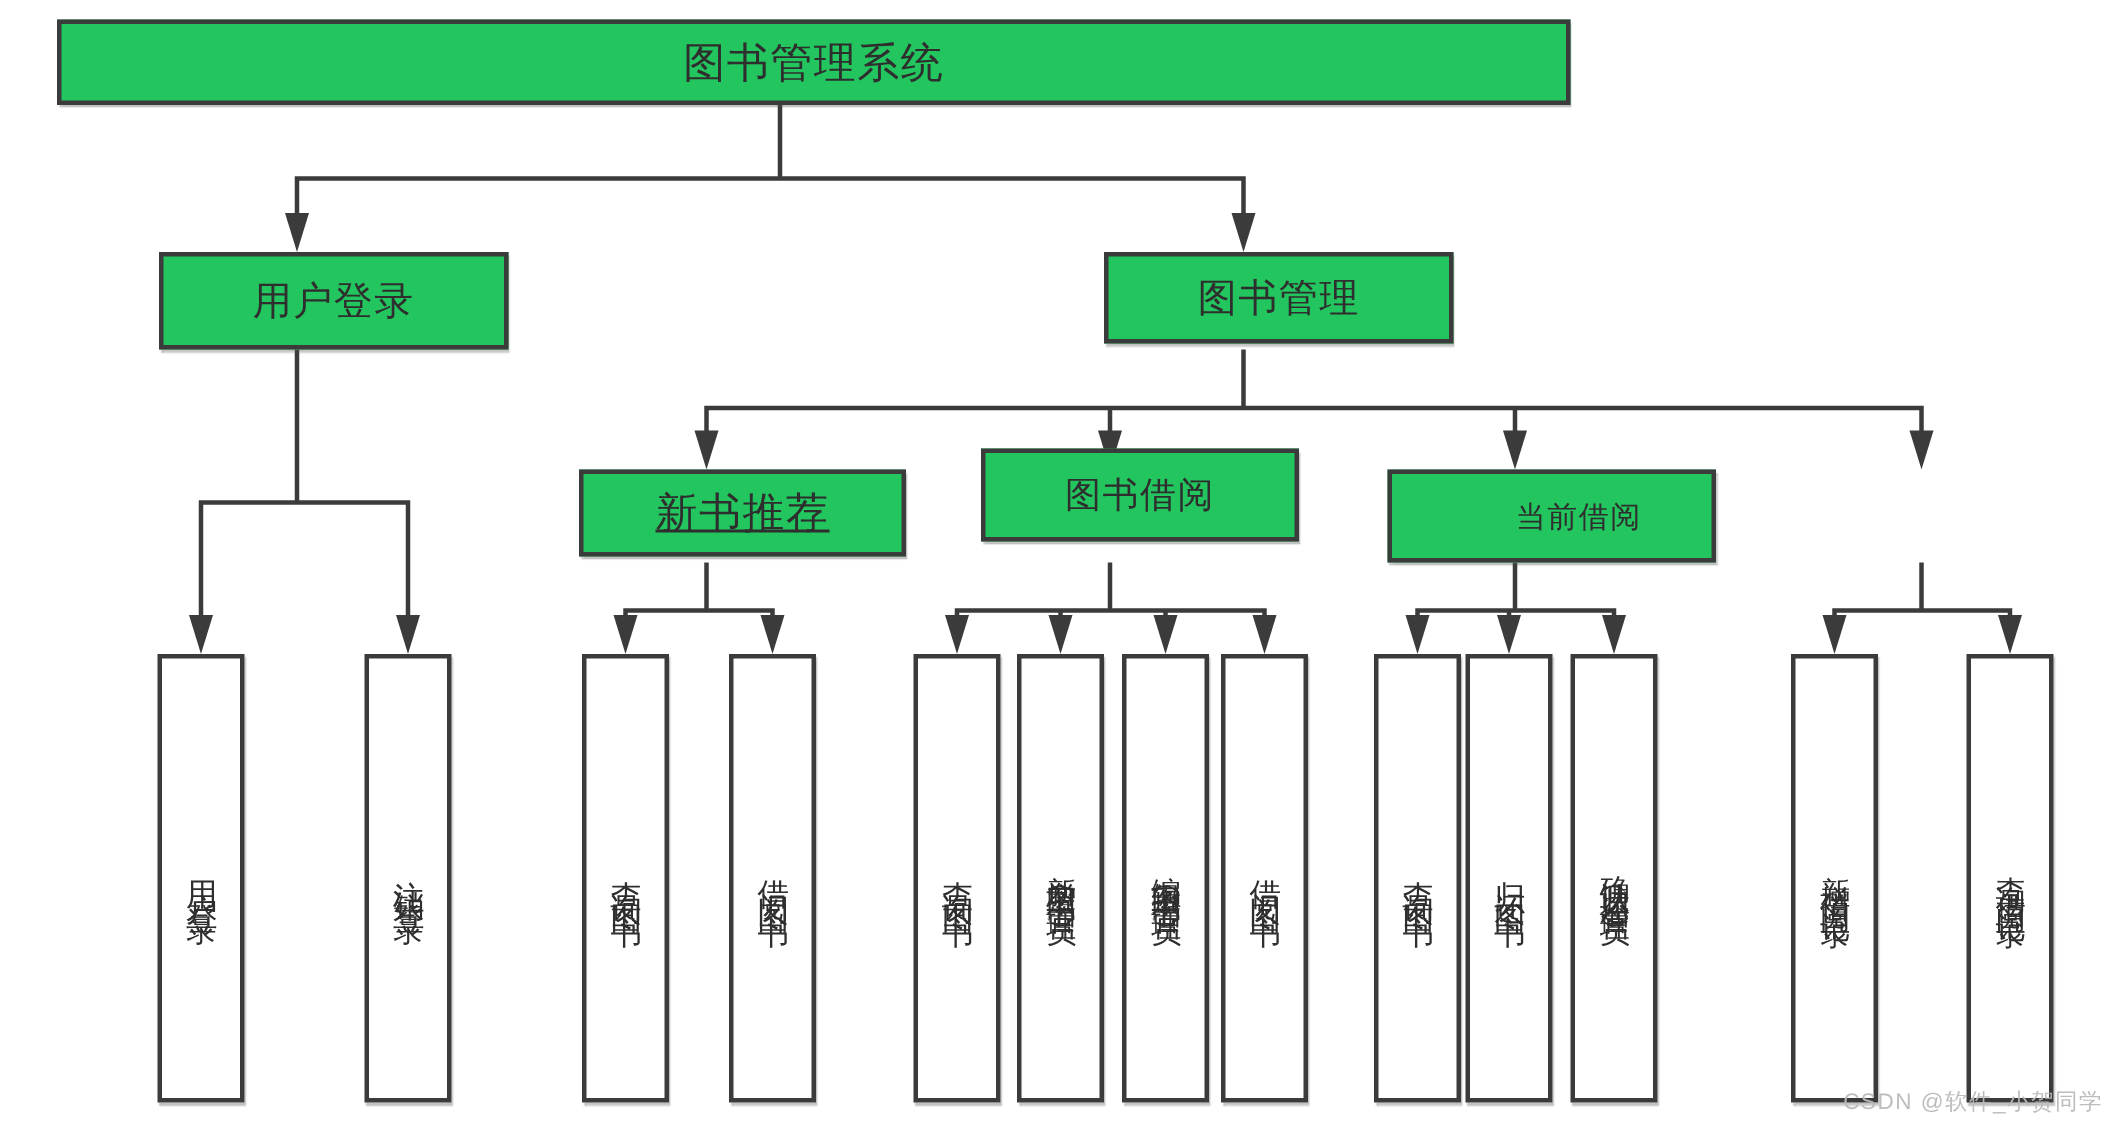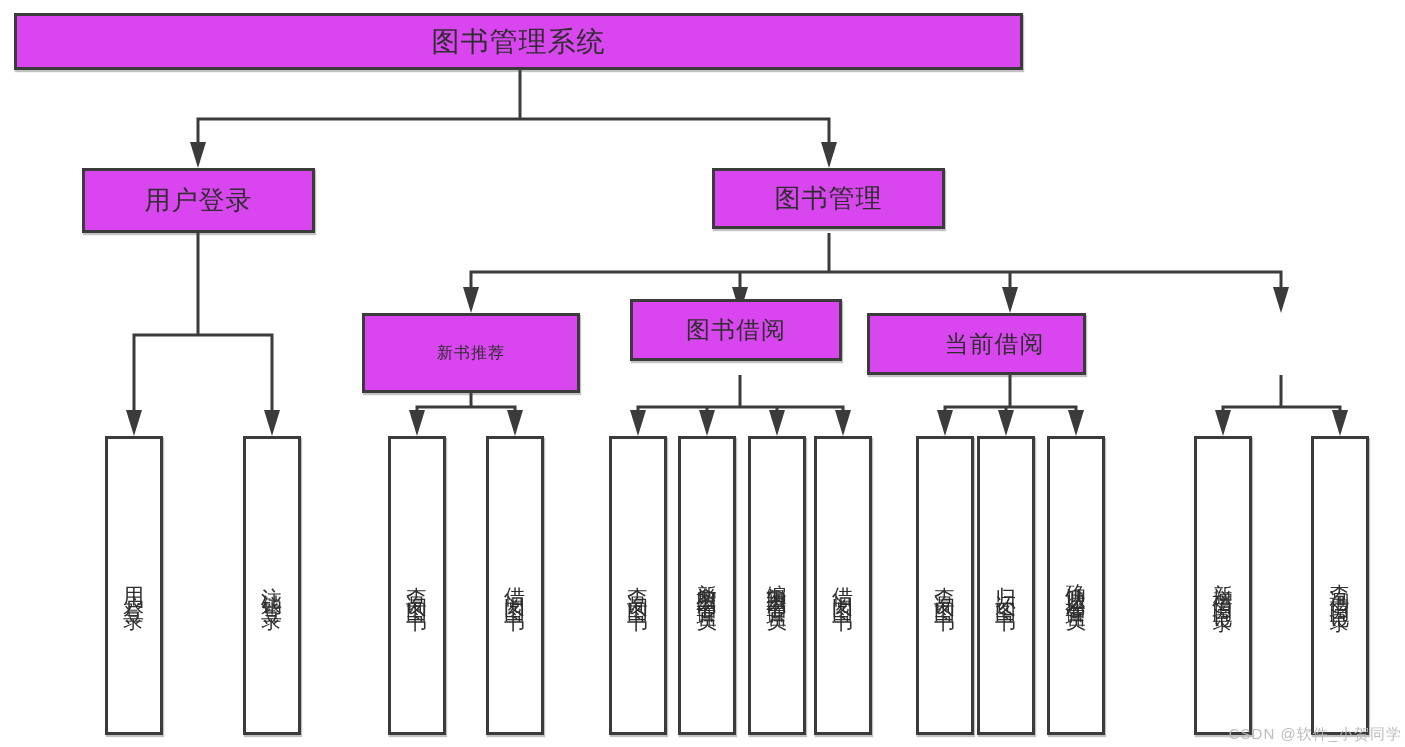--- a/index.html
+++ b/index.html
@@ -14,28 +14,29 @@
   }
   .connectors {
     position: absolute;
     left: 0; top: 0;
     width: 1405px; height: 747px;
     pointer-events: none;
   }
   .hbox {
     position: absolute;
     box-sizing: border-box;
-    background: #d946ef;
+    background: #22c55e;
     border: 3px solid #3b3b3b;
     box-shadow: 1px 2px 1px rgba(80,80,80,0.35);
     display: flex;
     align-items: center;
     justify-content: center;
     text-align: center;
     letter-spacing: 1px;
+    margin-left: 24px;
   }
   .vbox {
     position: absolute;
     box-sizing: border-box;
     background: #ffffff;
     border: 3px solid #3b3b3b;
     box-shadow: 1px 2px 1px rgba(80,80,80,0.35);
     display: flex;
     align-items: center;
     justify-content: center;
@@ -47,23 +48,23 @@
     writing-mode: vertical-rl;
     text-orientation: mixed;
     font-size: 21px;
     letter-spacing: 8px;
     line-height: 1;
     white-space: nowrap;
   }
   .root  { left: 14px;  top: 13px;  width: 1009px; height: 57px; font-size: 28px; }
   .lvl2a { left: 82px;  top: 168px; width: 233px;  height: 65px; font-size: 26px; }
   .lvl2b { left: 712px; top: 168px; width: 233px;  height: 61px; font-size: 26px; }
-  .g0 { left: 362px;  top: 313px; width: 218px; height: 80px; font-size: 16px; }
+  .g0 { left: 362px;  top: 313px; width: 218px; height: 58px; font-size: 28px; text-decoration: underline; }
   .g1 { left: 630px;  top: 299px; width: 212px; height: 62px; font-size: 24px; }
-  .g2 { left: 867px;  top: 313px; width: 219px; height: 62px; font-size: 24px; padding-left: 36px; }
+  .g2 { left: 901px;  top: 313px; width: 219px; height: 62px; font-size: 20px; padding-left: 36px; }
   .g3 { left: 1170px; top: 313px; width: 222px; height: 62px; font-size: 24px; }
   .leaf1  { left: 105px; }
   .leaf2  { left: 243px; }
   .leaf3  { left: 388px; }
   .leaf4  { left: 486px; }
   .leaf5  { left: 609px; }
   .leaf6  { left: 678px; }
   .leaf6 span, .leaf7 span, .leaf11 span { letter-spacing: 4px; font-size: 20px; }
   .leaf7  { left: 748px; }
   .leaf8  { left: 814px; }

